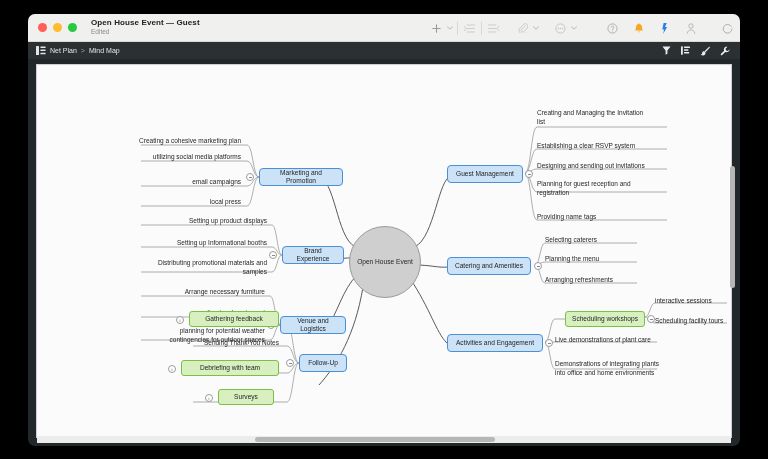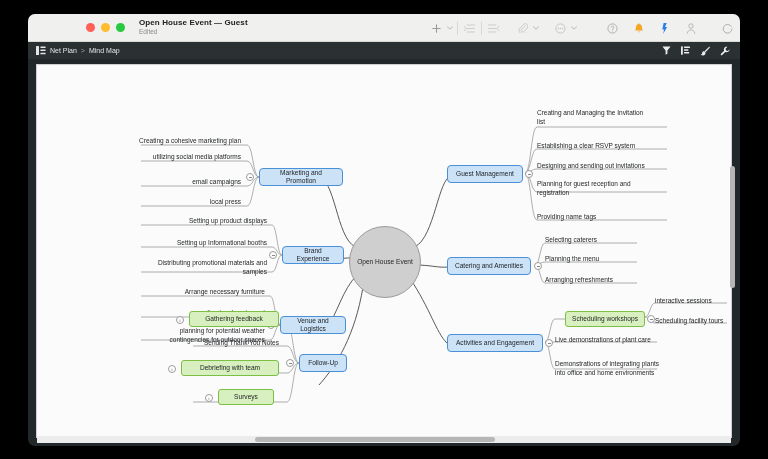--- a/index.html
+++ b/index.html
@@ -24,21 +24,20 @@
   }
 
   
   #titlebar {
     position: relative;
     height: 28px;
     background: #f0f0ef;
     border-bottom: 1px solid #d9d9d7;
     display: flex;
     align-items: center;
-    padding-left: 48px;
   }
   .traffic {
     display: flex; gap: 6px;
     margin-left: 10px;
   }
   .light { width: 9px; height: 9px; border-radius: 50%; }
   .light.red    { background: #ff5f57; }
   .light.yellow { background: #febc2e; }
   .light.green  { background: #28c840; }
 

